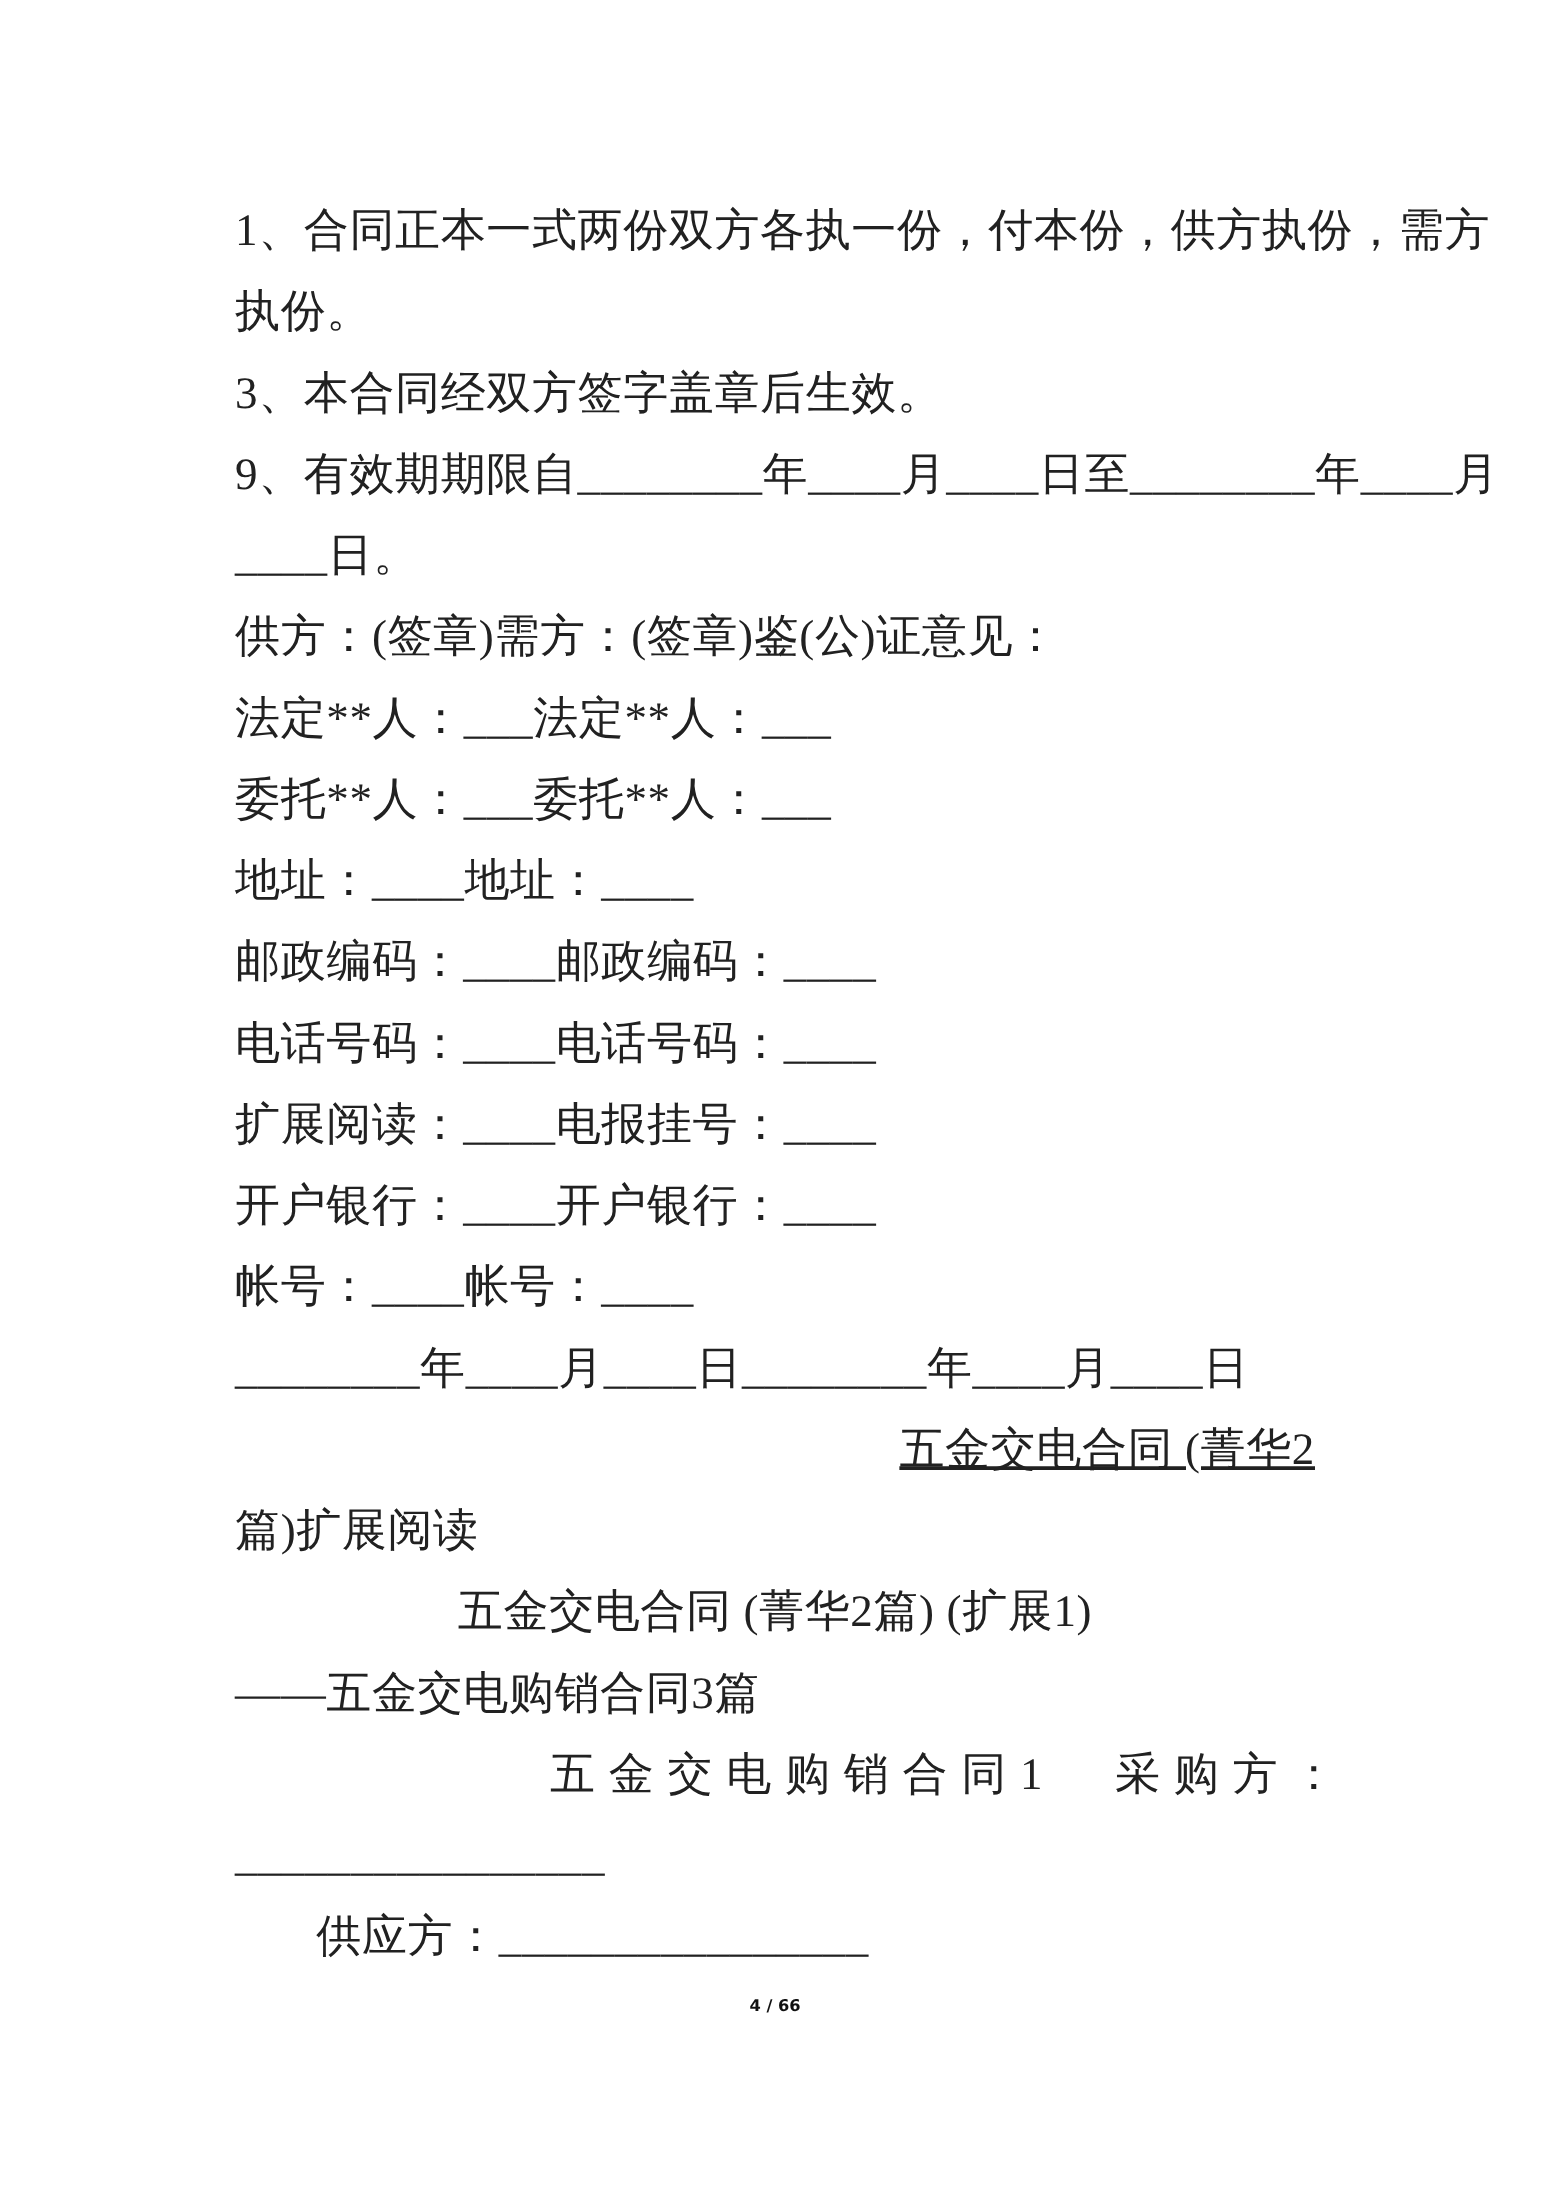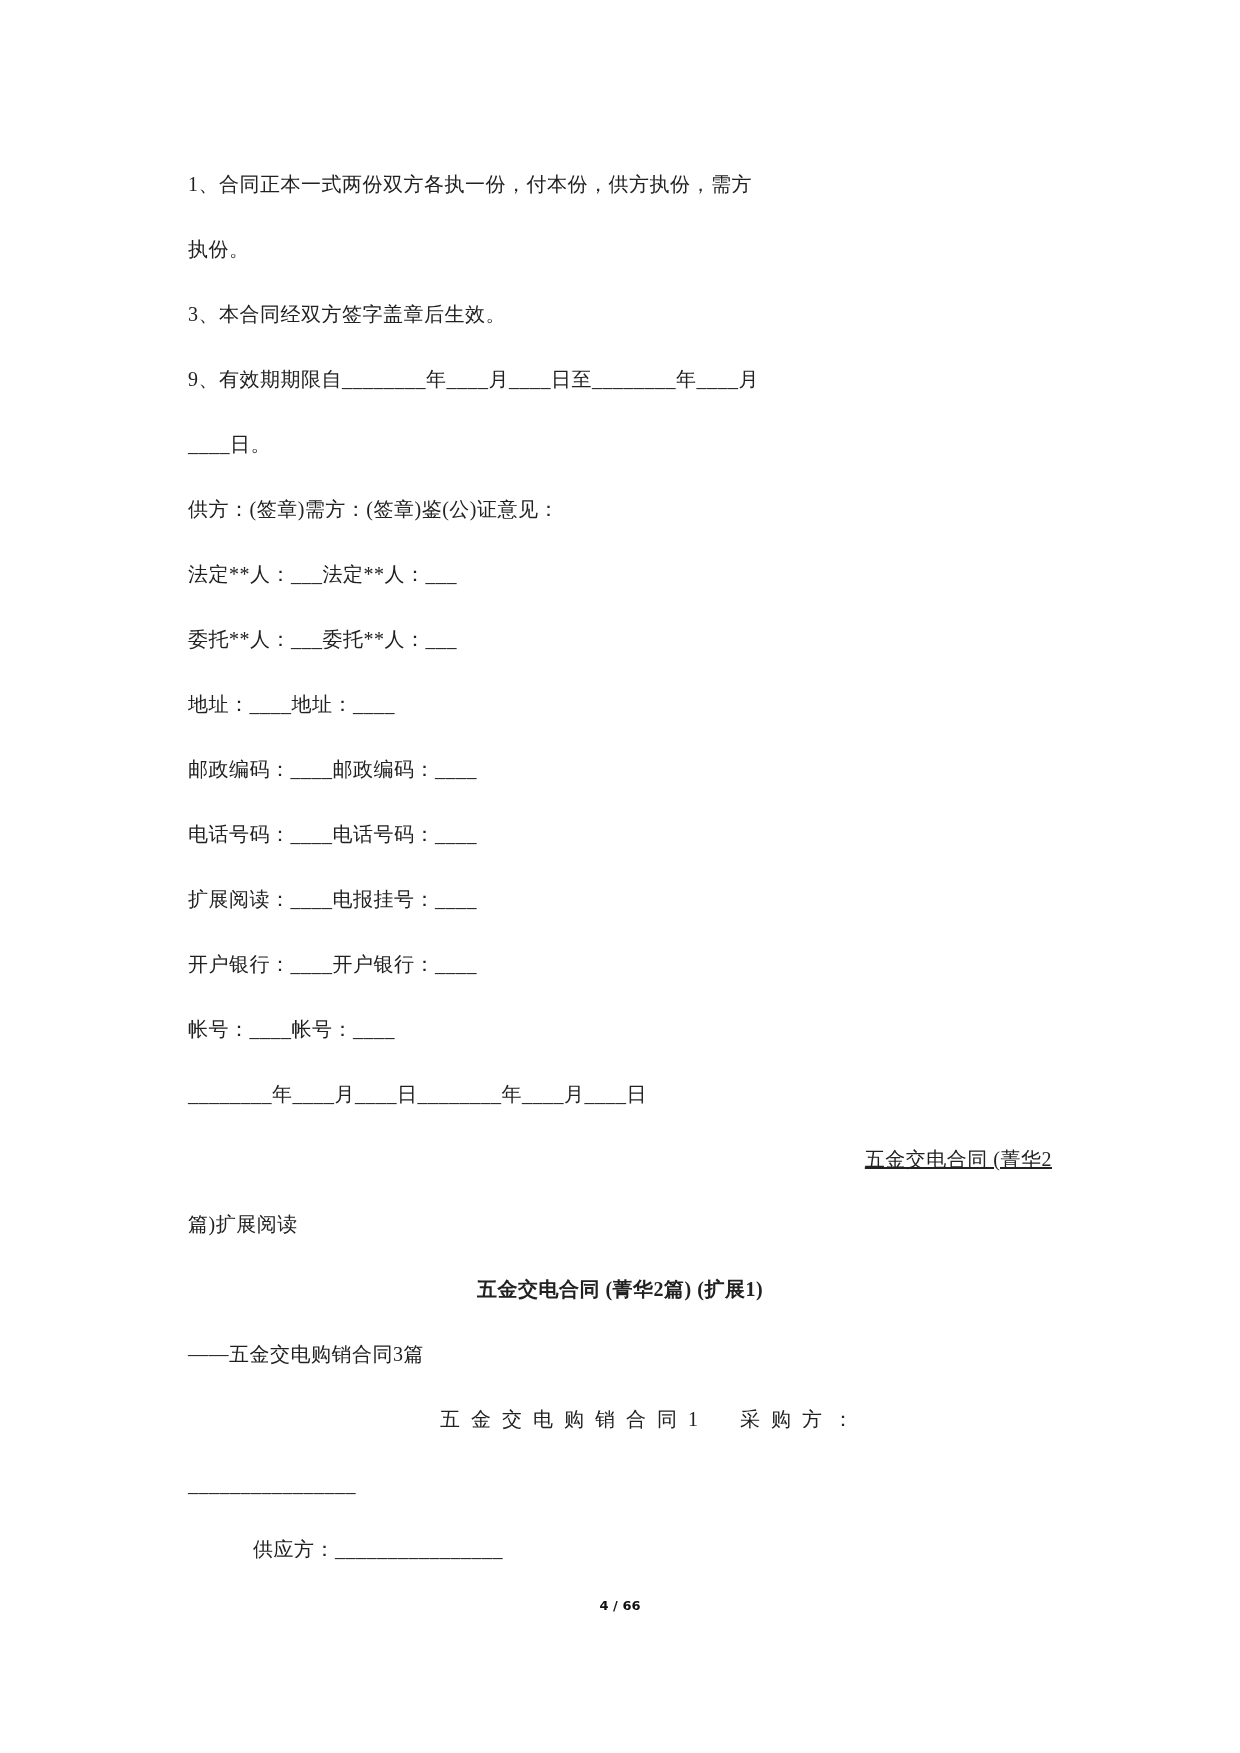--- a/index.html
+++ b/index.html
@@ -21,27 +21,27 @@
   }
   .doc {
     position: absolute;
     left: 188px;
     top: 152px;
     width: 864px;
   }
   .line {
     height: 65px;
     line-height: 65px;
-    font-size: 20px;
+    font-size: 36px;
     white-space: pre;
     letter-spacing: 0.5px;
     text-align: left;
   }
   .line.right  { text-align: right; text-decoration: underline; }
-  .line.center { text-align: center; font-weight: bold; }
+  .line.center { text-align: center; }
   .line.spread {
     letter-spacing: 11px;
     text-indent: 252px;
   }
   .line.indent-small { text-indent: 65px; }
   .footer {
     position: absolute;
     left: 0;
     top: 1598px;
     width: 100%;

